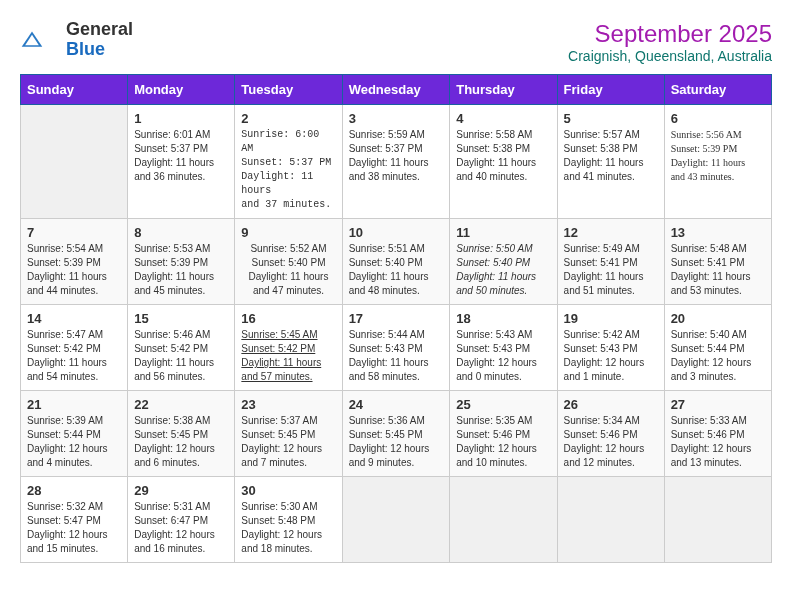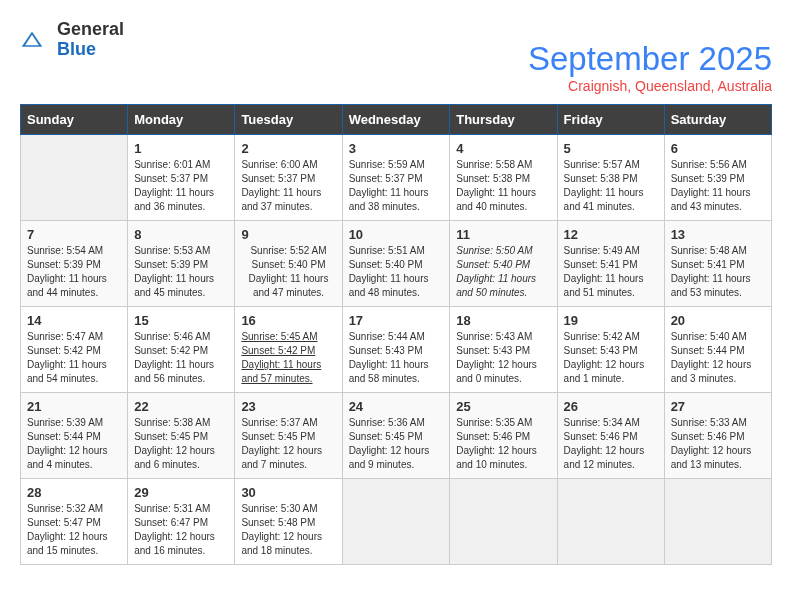--- a/index.html
+++ b/index.html
@@ -12,53 +12,52 @@
     }
     .header {
       display: flex;
       align-items: flex-start;
       justify-content: space-between;
       margin-bottom: 10px;
     }
     .logo {
       display: flex;
       align-items: center;
-      gap: 13px;
+      gap: 22px;
     }
     .logo-text {
       font-size: 18px;
       font-weight: bold;
       line-height: 1.1;
     }
     .logo-general { color: #333; }
     .logo-blue { color: #1a6bbf; }
     .logo-icon {
       width: 24px;
       height: 24px;
     }
     .title-area {
       text-align: right;
     }
     .month-title {
-      font-size: 33px;
+      font-size: 24px;
       font-weight: normal;
-      color: #3b82f6;
-      margin-top: 20px;
+      color: #a21caf;
     }
     .location {
       font-size: 14px;
-      color: #ef4444;
+      color: #0f766e;
     }
     table {
       width: 100%;
       border-collapse: collapse;
       border: 1px solid #ccc;
     }
     thead tr {
-      background-color: #404040;
+      background-color: #6d28d9;
       color: white;
     }
     thead th {
       padding: 7px 6px;
       font-size: 13px;
       font-weight: bold;
       text-align: left;
       border: 1px solid #1a5fa0;
     }
     tbody tr {
@@ -131,21 +130,21 @@
         <td class="empty-cell"></td>
         <td>
           <span class="day-num">1</span>
           <div class="cell-info" style="white-space: pre-line;">Sunrise: 6:01 AM
 Sunset: 5:37 PM
 Daylight: 11 hours
 and 36 minutes.</div>
         </td>
         <td>
           <span class="day-num">2</span>
-          <div class="cell-info" style="white-space: pre-line;">Sunrise: 6:00 AM
+          <div class="cell-info" style="white-space: pre-line; font-family: Liberation Mono, monospace;">Sunrise: 6:00 AM
 Sunset: 5:37 PM
 Daylight: 11 hours
 and 37 minutes.</div>
         </td>
         <td>
           <span class="day-num">3</span>
           <div class="cell-info" style="white-space: pre-line;">Sunrise: 5:59 AM
 Sunset: 5:37 PM
 Daylight: 11 hours
 and 38 minutes.</div>
@@ -159,21 +158,21 @@
         </td>
         <td>
           <span class="day-num">5</span>
           <div class="cell-info" style="white-space: pre-line;">Sunrise: 5:57 AM
 Sunset: 5:38 PM
 Daylight: 11 hours
 and 41 minutes.</div>
         </td>
         <td>
           <span class="day-num">6</span>
-          <div class="cell-info" style="white-space: pre-line;">Sunrise: 5:56 AM
+          <div class="cell-info" style="white-space: pre-line; font-family: Liberation Serif, serif;">Sunrise: 5:56 AM
 Sunset: 5:39 PM
 Daylight: 11 hours
 and 43 minutes.</div>
         </td>
       </tr>
       <tr class="row-stripe">
         <td>
           <span class="day-num">7</span>
           <div class="cell-info" style="white-space: pre-line;">Sunrise: 5:54 AM
 Sunset: 5:39 PM

